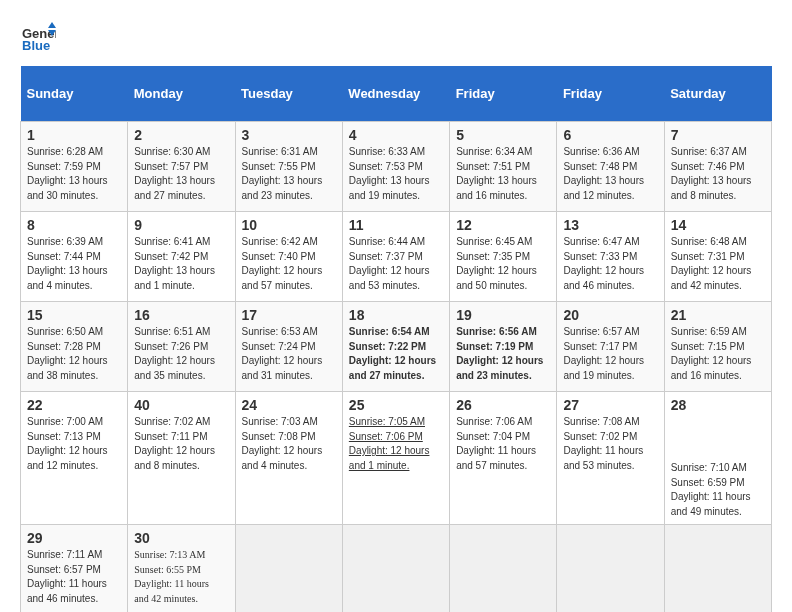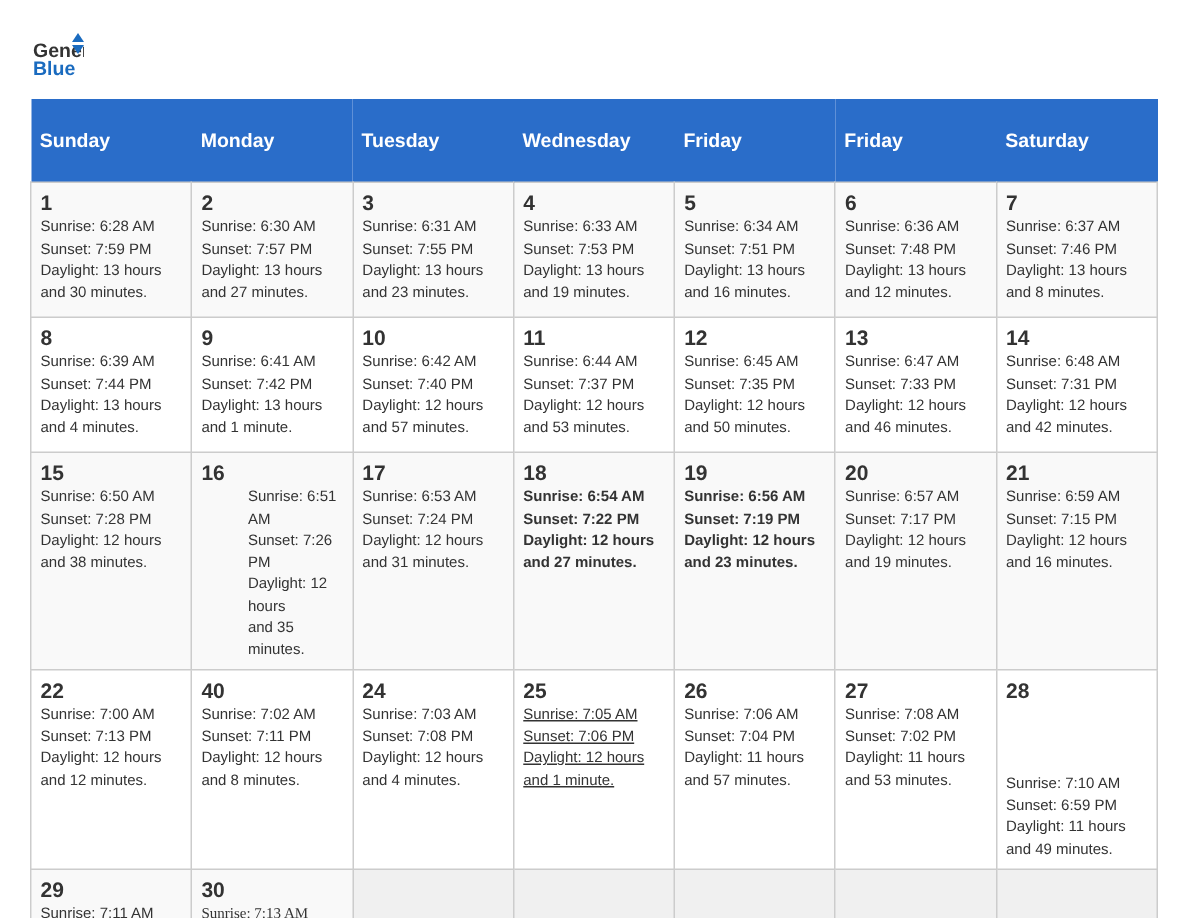--- a/index.html
+++ b/index.html
@@ -217,21 +217,21 @@
       <tr>
         <td>
           <span class="day-number">15</span>
           <div class="day-info" style="white-space: pre-line;">Sunrise: 6:50 AM
 Sunset: 7:28 PM
 Daylight: 12 hours
 and 38 minutes.</div>
         </td>
         <td>
           <span class="day-number">16</span>
-          <div class="day-info" style="white-space: pre-line; margin-left: 31px;">Sunrise: 6:51 AM
+          <div class="day-info" style="white-space: pre-line;">Sunrise: 6:51 AM
 Sunset: 7:26 PM
 Daylight: 12 hours
 and 35 minutes.</div>
         </td>
         <td>
           <span class="day-number">17</span>
           <div class="day-info" style="white-space: pre-line;">Sunrise: 6:53 AM
 Sunset: 7:24 PM
 Daylight: 12 hours
 and 31 minutes.</div>

